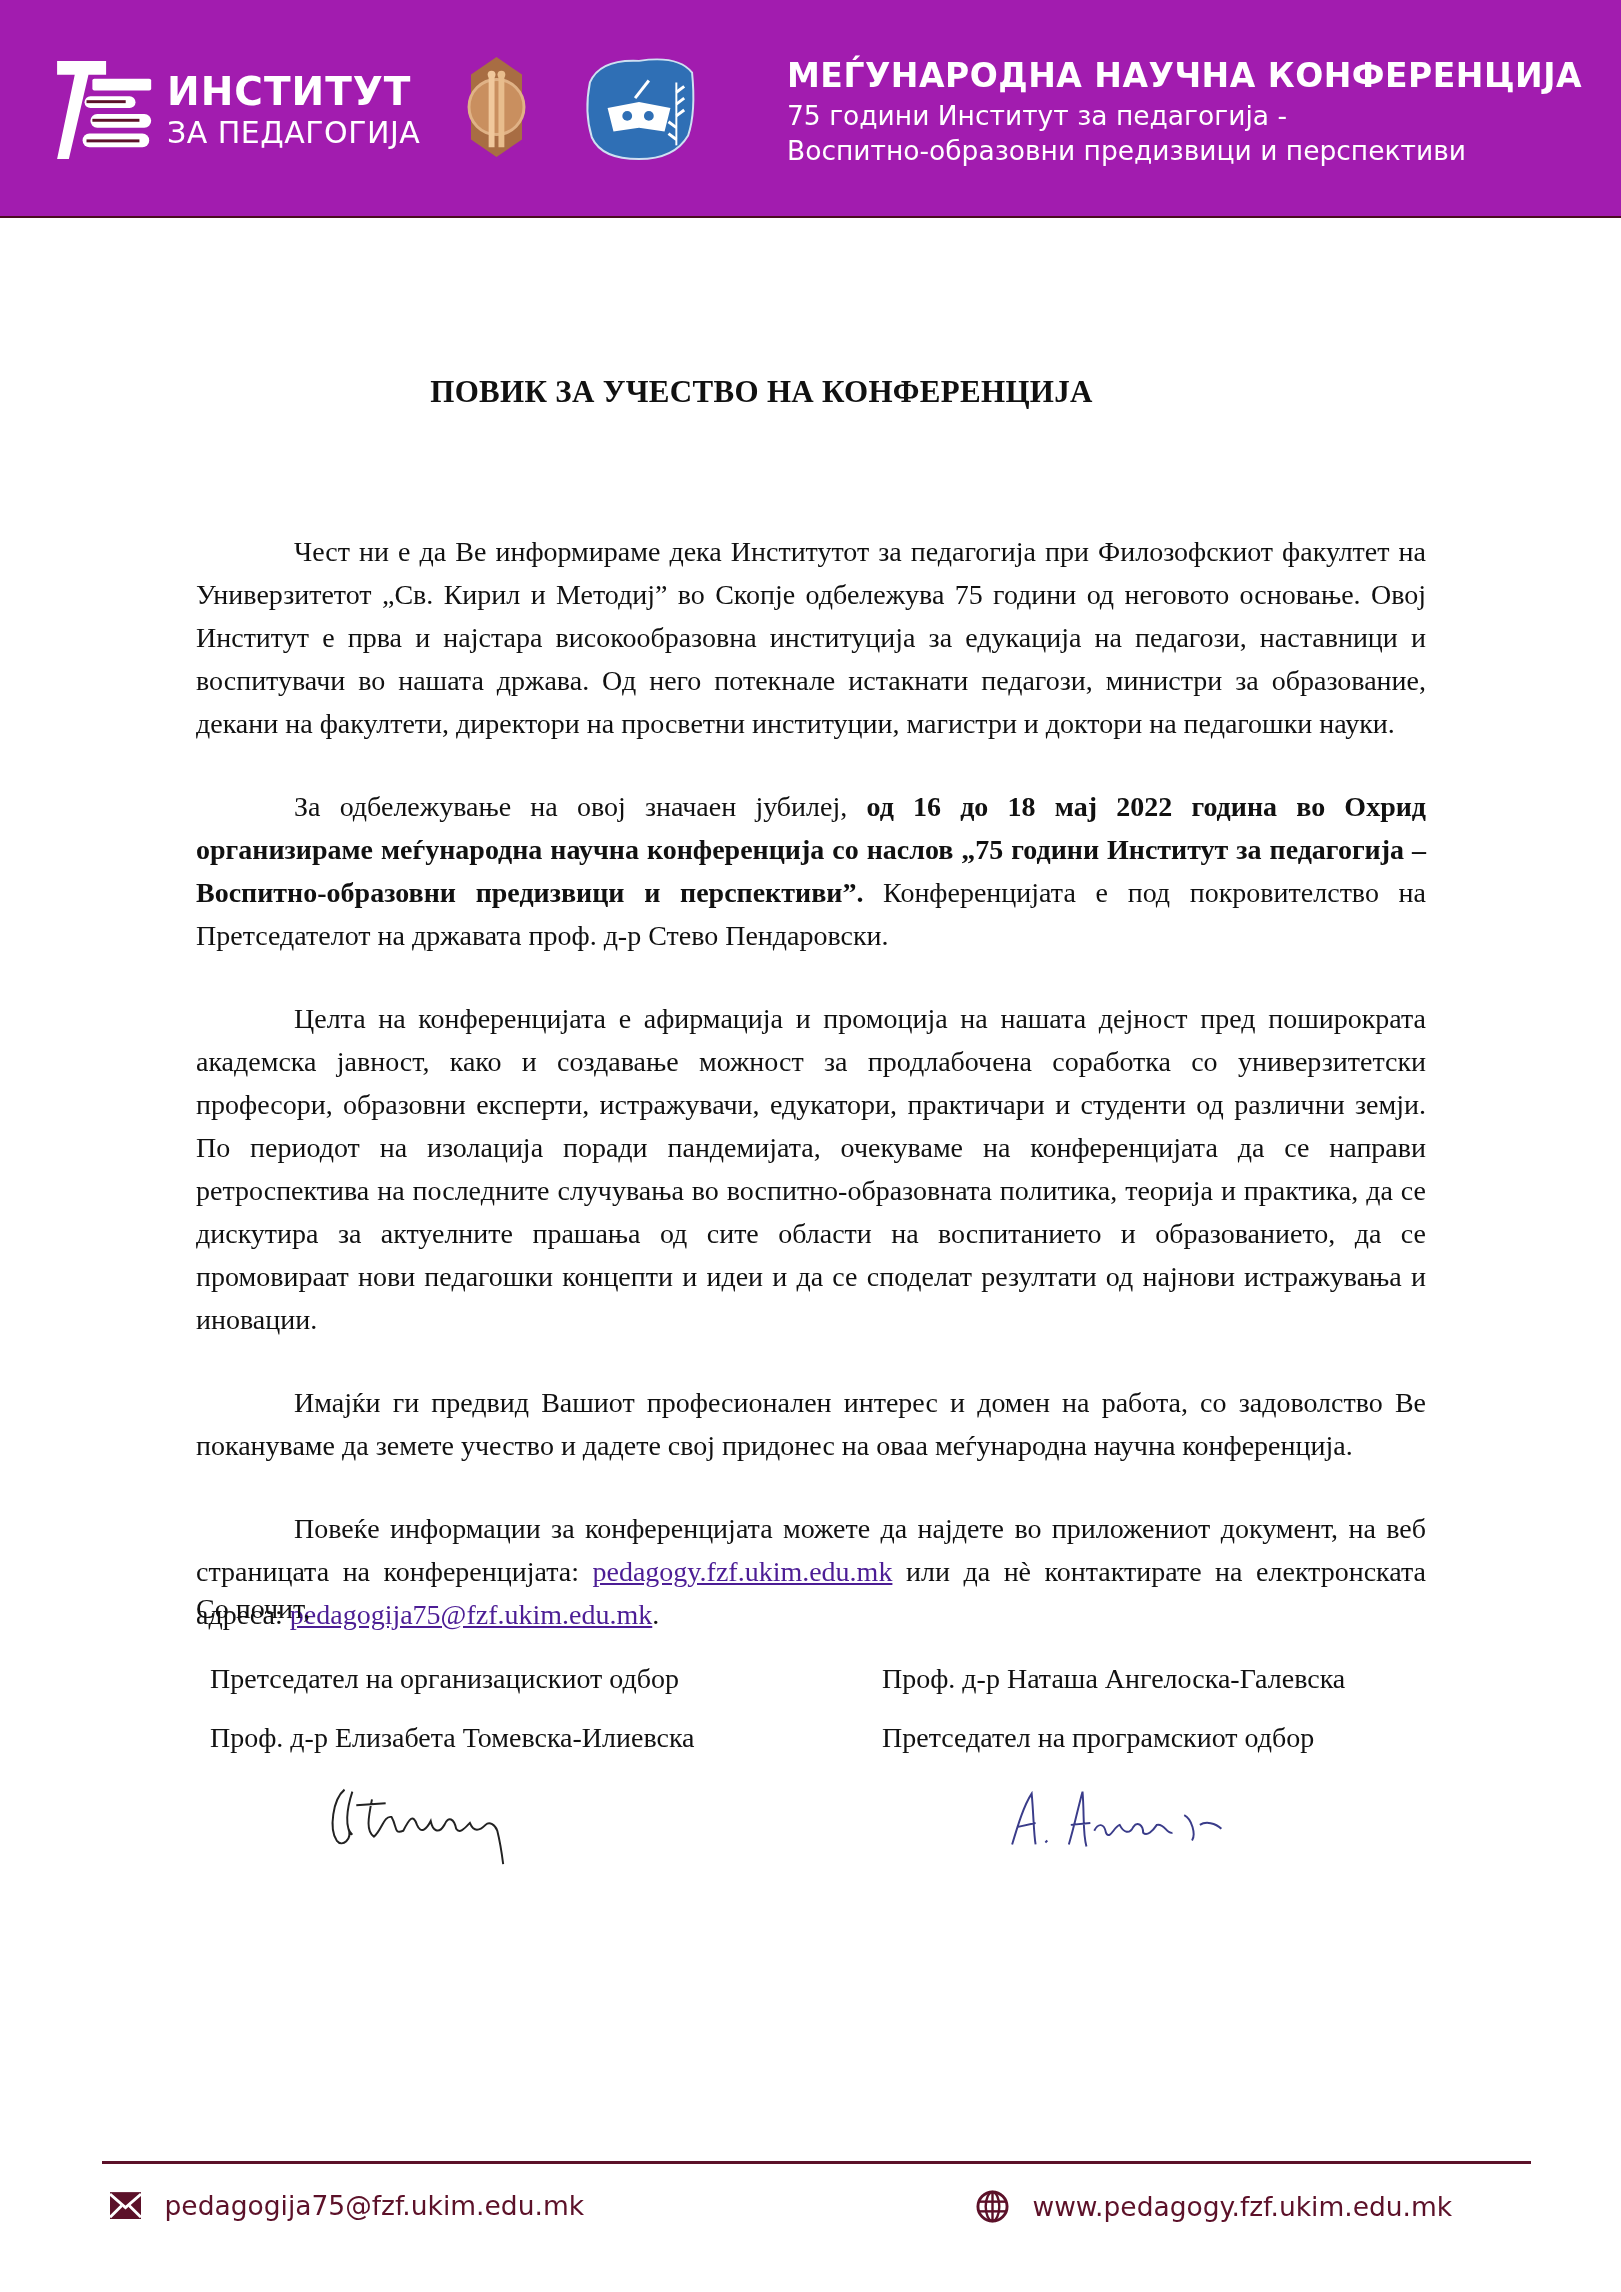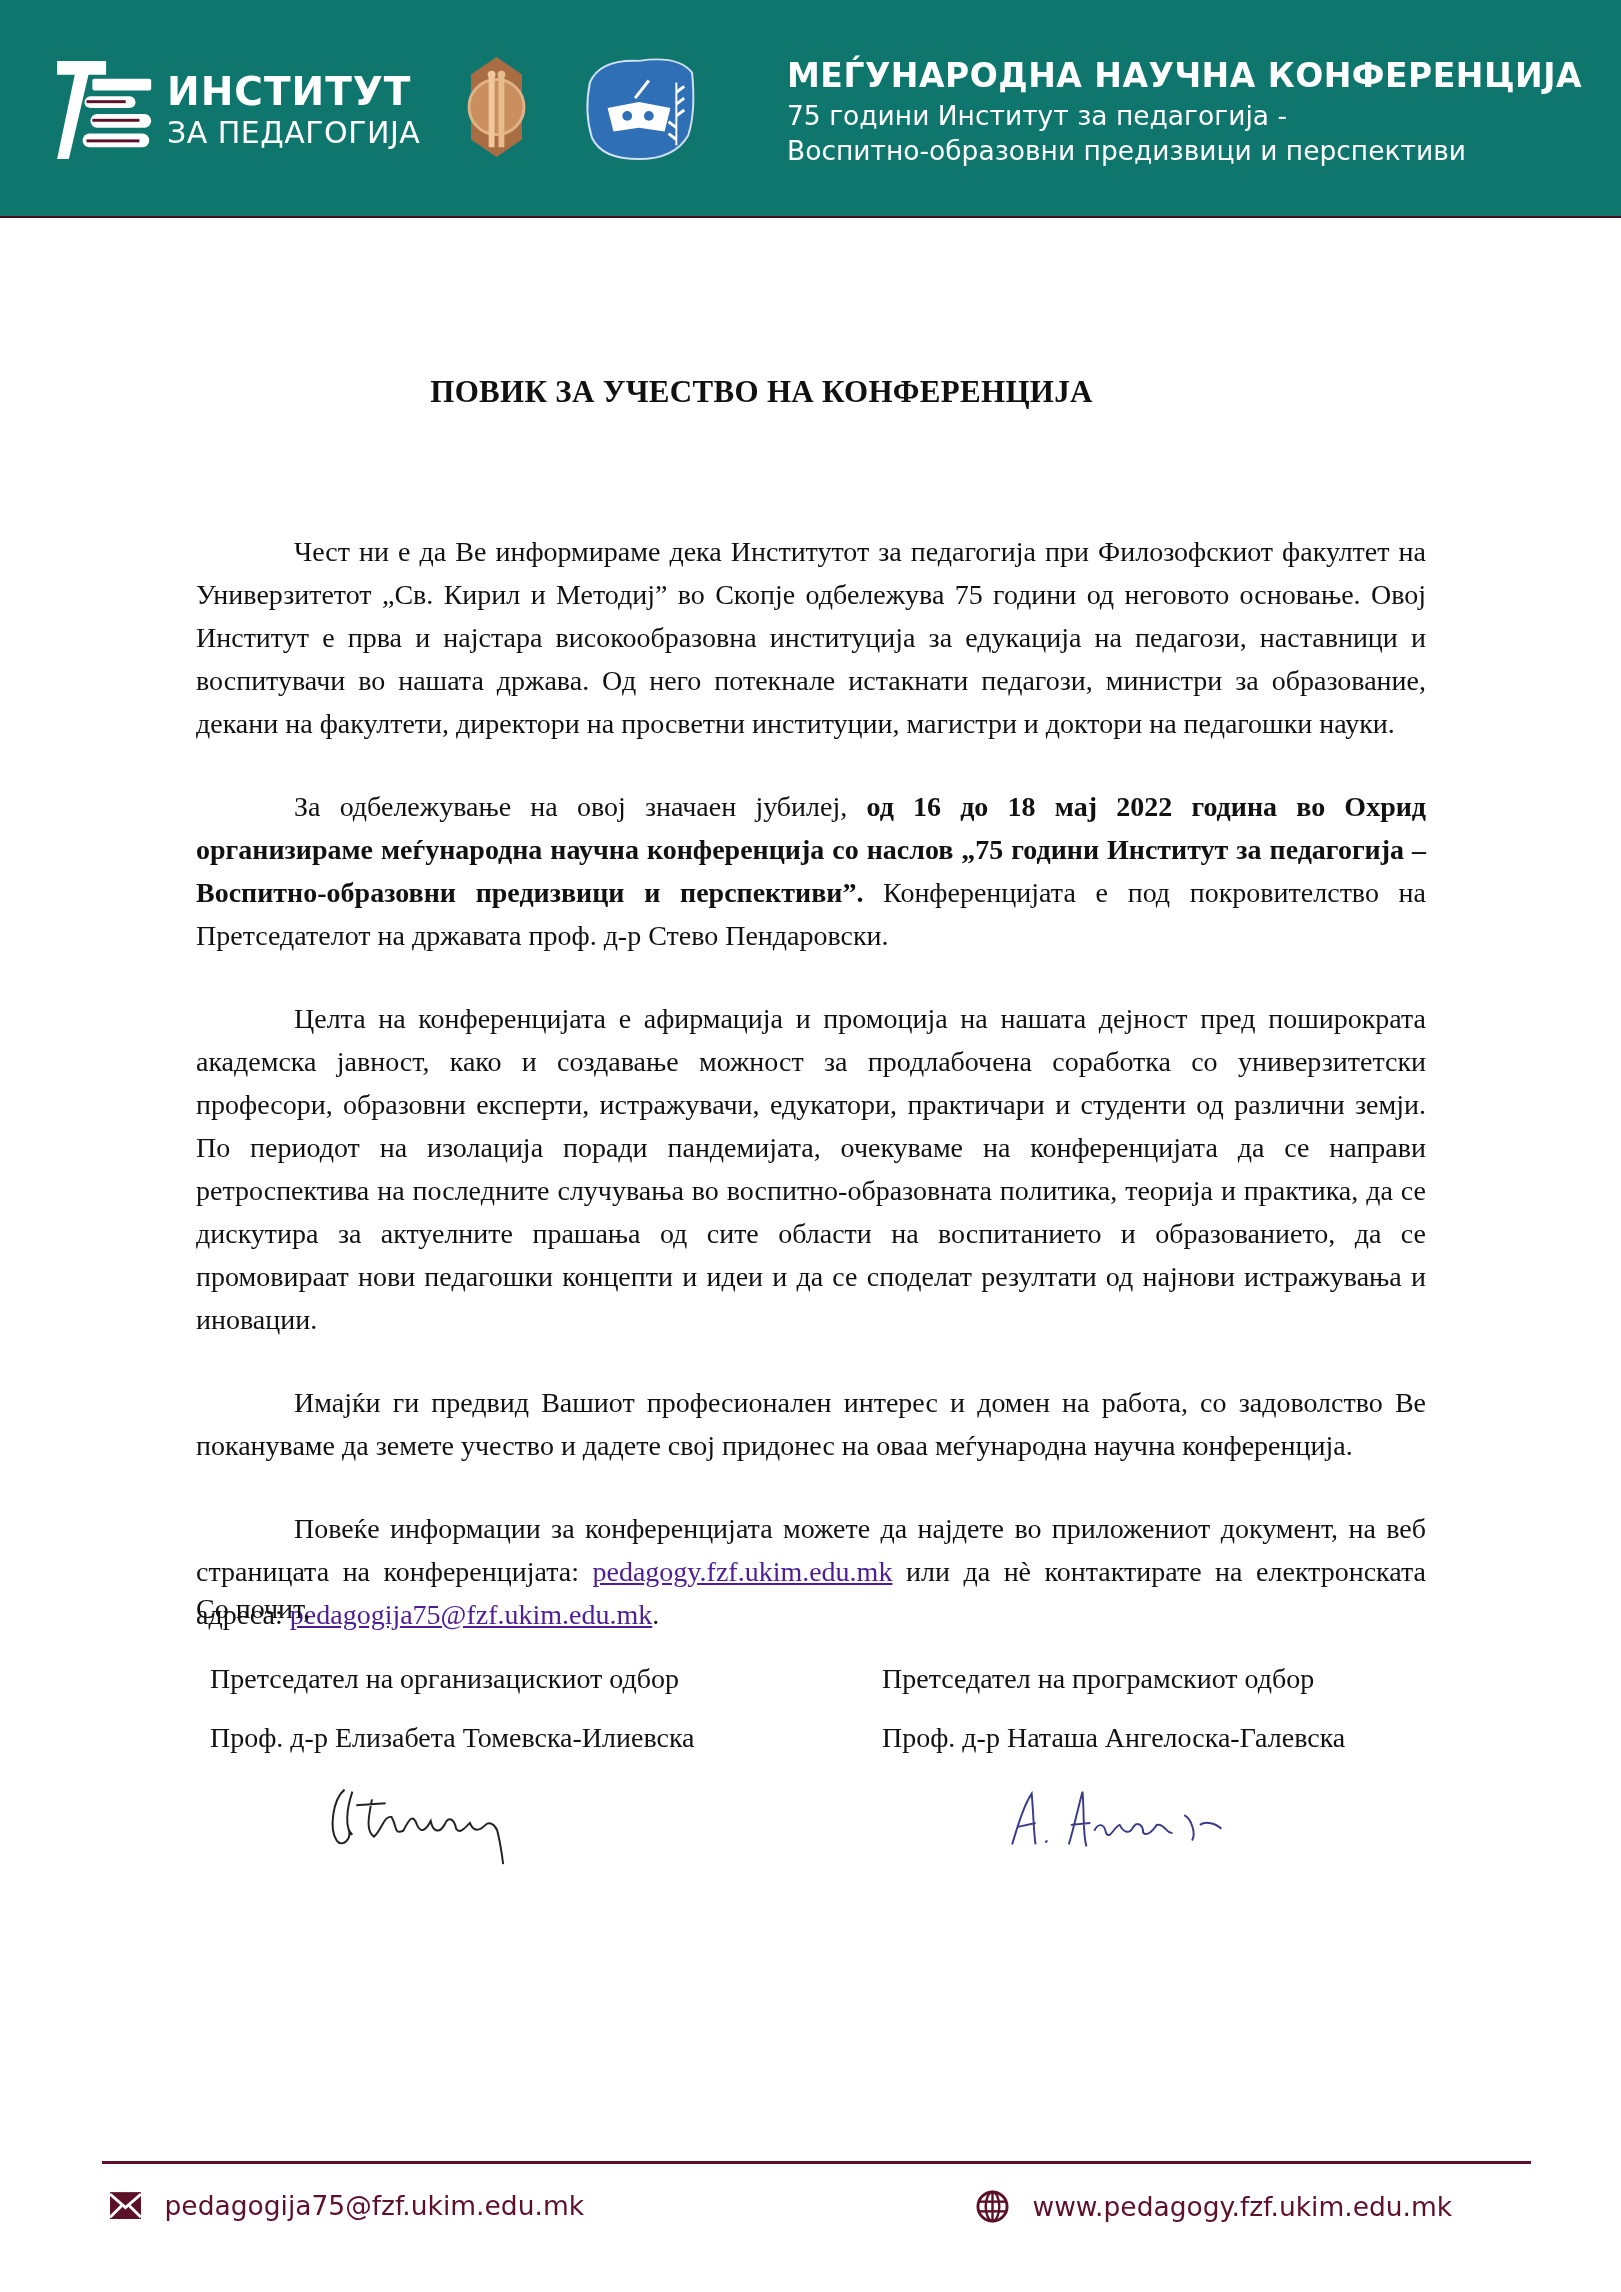--- a/index.html
+++ b/index.html
@@ -1,21 +1,21 @@
 <!DOCTYPE html>
 <html><head>
   <meta charset="utf-8">
   <style>
     * { box-sizing: border-box; margin: 0; padding: 0; }
     html, body { width: 1621px; height: 2293px; background: #ffffff; }
     body { position: relative; overflow: hidden; font-family: "Liberation Serif", serif; color: #111; }
 
     .header {
       position: absolute; left: 0; top: 0; width: 1621px; height: 218px;
-      background: #0f766e;
+      background: #a21caf;
       border-bottom: 2.9px solid #4a0c20;
     }
     .logo-block { position: absolute; left: 57px; top: 61px; width: 372px; height: 98px; }
     .logo-75 { position: absolute; left: 0; top: 0; width: 108px; height: 98px; }
     .logo-text { position: absolute; left: 110px; top: 7.8px; color: #fff; font-family: "DejaVu Sans", sans-serif; }
     .logo-text .l1 { font-size: 39px; font-weight: bold; letter-spacing: 1px; line-height: 45px; }
     .logo-text .l2 { font-size: 30px; line-height: 37px; letter-spacing: 0.5px; }
 
     .seal { position: absolute; left: 465px; top: 53px; width: 63px; height: 108px; }
     .faculty { position: absolute; left: 580px; top: 53px; width: 120px; height: 112px; }
@@ -111,22 +111,22 @@
   <p><span>Повеќе информации за конференцијата можете да најдете во приложениот документ, на веб страницата на конференцијата: </span><a>pedagogy.fzf.ukim.edu.mk</a><span> или да нè контактирате на електронската адреса: </span><a>pedagogija75@fzf.ukim.edu.mk</a><span>.</span></p>
 </div>
 
 <div class="closing">Со почит,</div>
 
 <div class="sig-col left">
   <div>Претседател на организацискиот одбор</div>
   <div>Проф. д-р Елизабета Томевска-Илиевска</div>
 </div>
 <div class="sig-col right">
+  <div>Проф. д-р Наташа Ангелоска-Галевска</div>
   <div>Претседател на програмскиот одбор</div>
-  <div>Проф. д-р Наташа Ангелоска-Галевска</div>
 </div>
 
 <svg class="sig-img" style="left:323px; top:1770px;" width="235" height="98" viewBox="0 0 240 100">
   <path d="M22,20 C10,30 6,60 14,72 C20,80 30,70 26,60 M30,22 C24,40 22,60 30,66 M34,36 L64,34 M50,30 C46,50 44,62 52,68 C60,62 62,46 70,48 C76,58 72,66 82,62 C88,50 92,44 96,56 C100,66 106,60 110,52 C112,62 118,66 124,56 C128,46 134,50 136,60 C140,66 146,58 150,54 C154,64 160,62 166,56 C170,52 176,56 178,62 C180,70 182,80 184,96" fill="none" stroke="#222" stroke-width="2"></path>
 </svg>
 <svg class="sig-img" style="left:1000px; top:1776px;" width="255" height="88" viewBox="0 0 260 90">
   <path d="M12,70 C18,50 24,30 32,18 C34,40 34,58 36,70 M18,52 L36,48 M46,68 L48,66 M70,70 C76,50 80,30 84,16 C86,40 84,58 88,72 M72,50 L92,48 M96,56 C100,48 106,48 108,58 C112,66 116,52 122,50 C126,58 132,60 136,52 C140,46 146,50 146,58 C150,62 156,56 160,50 C168,48 170,60 176,58 M188,40 C196,44 200,60 196,66 M204,50 C210,46 220,48 226,54" fill="none" stroke="#3a3c8a" stroke-width="2"></path>
 </svg>
 
 <div class="footer-line"></div>

